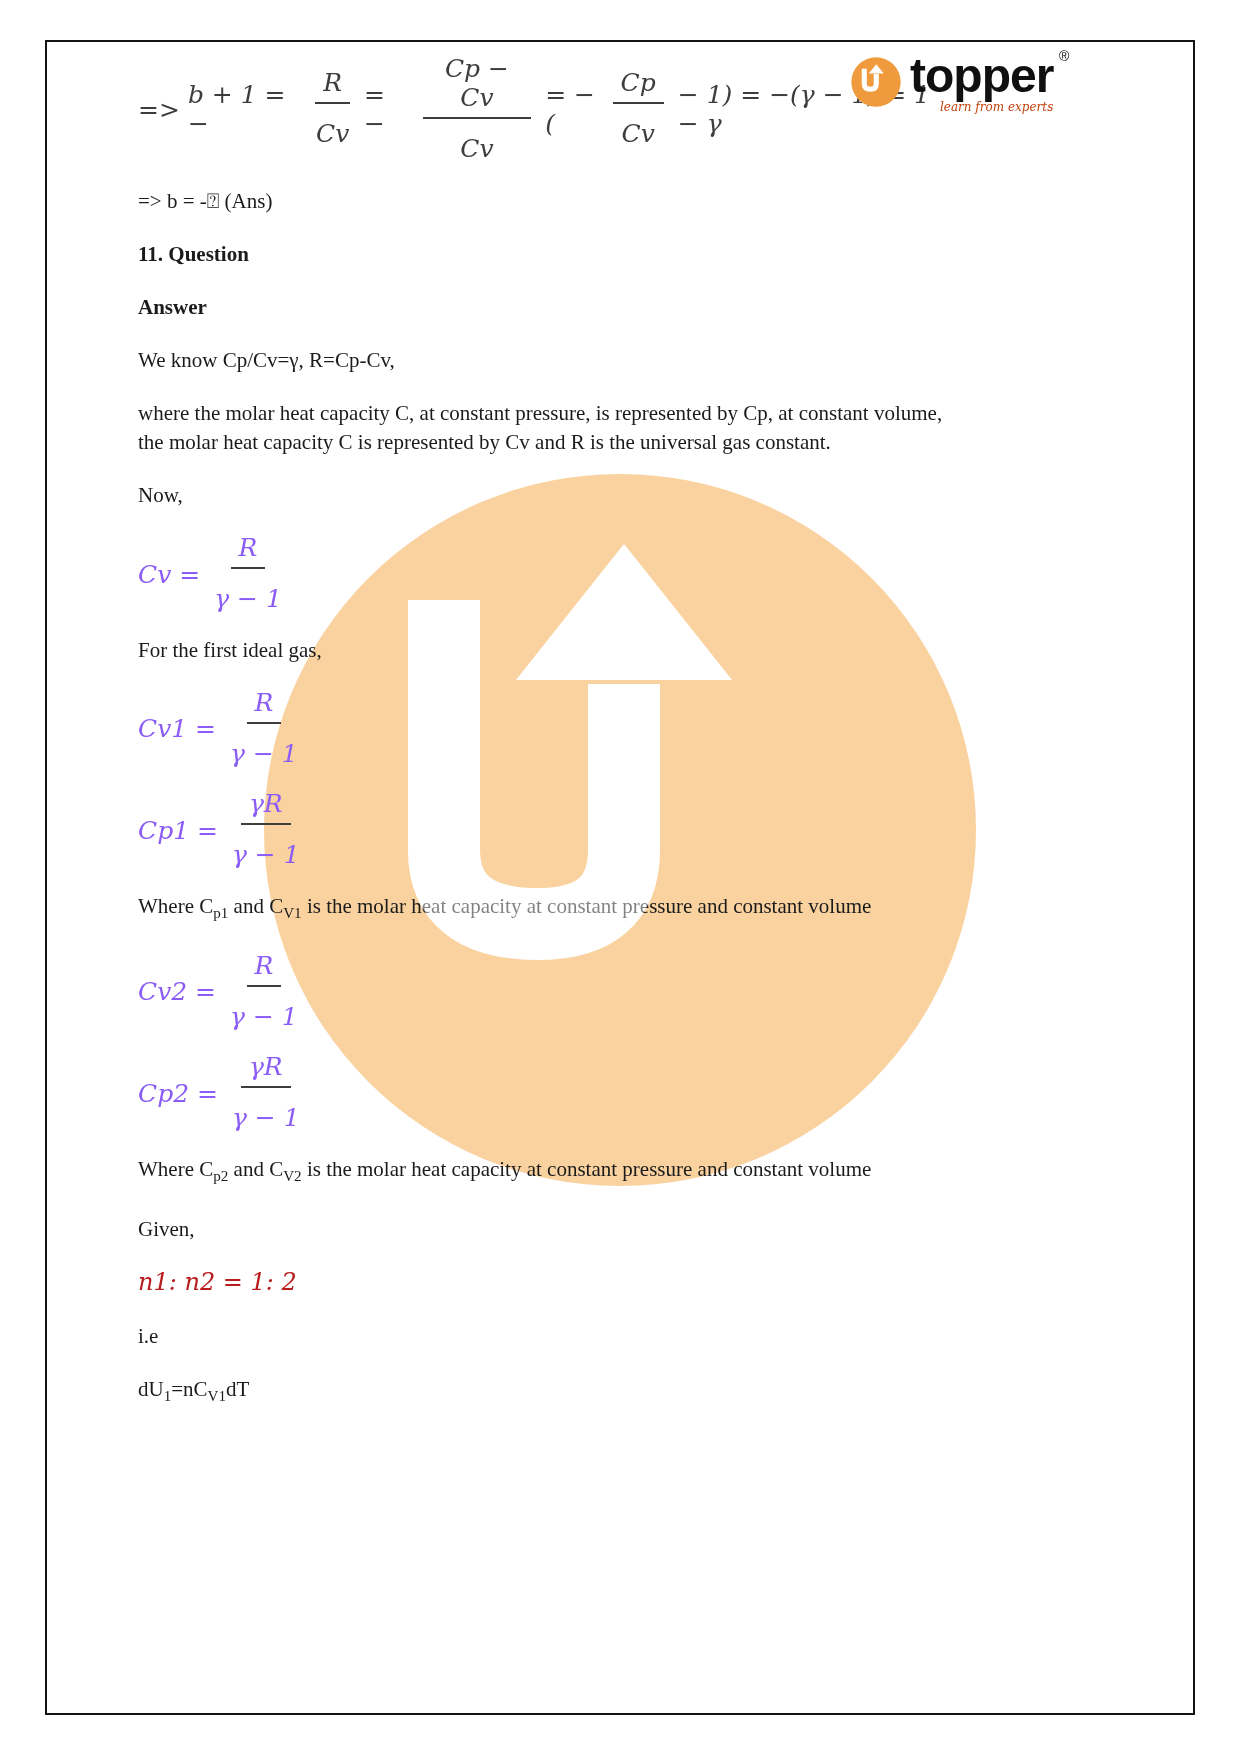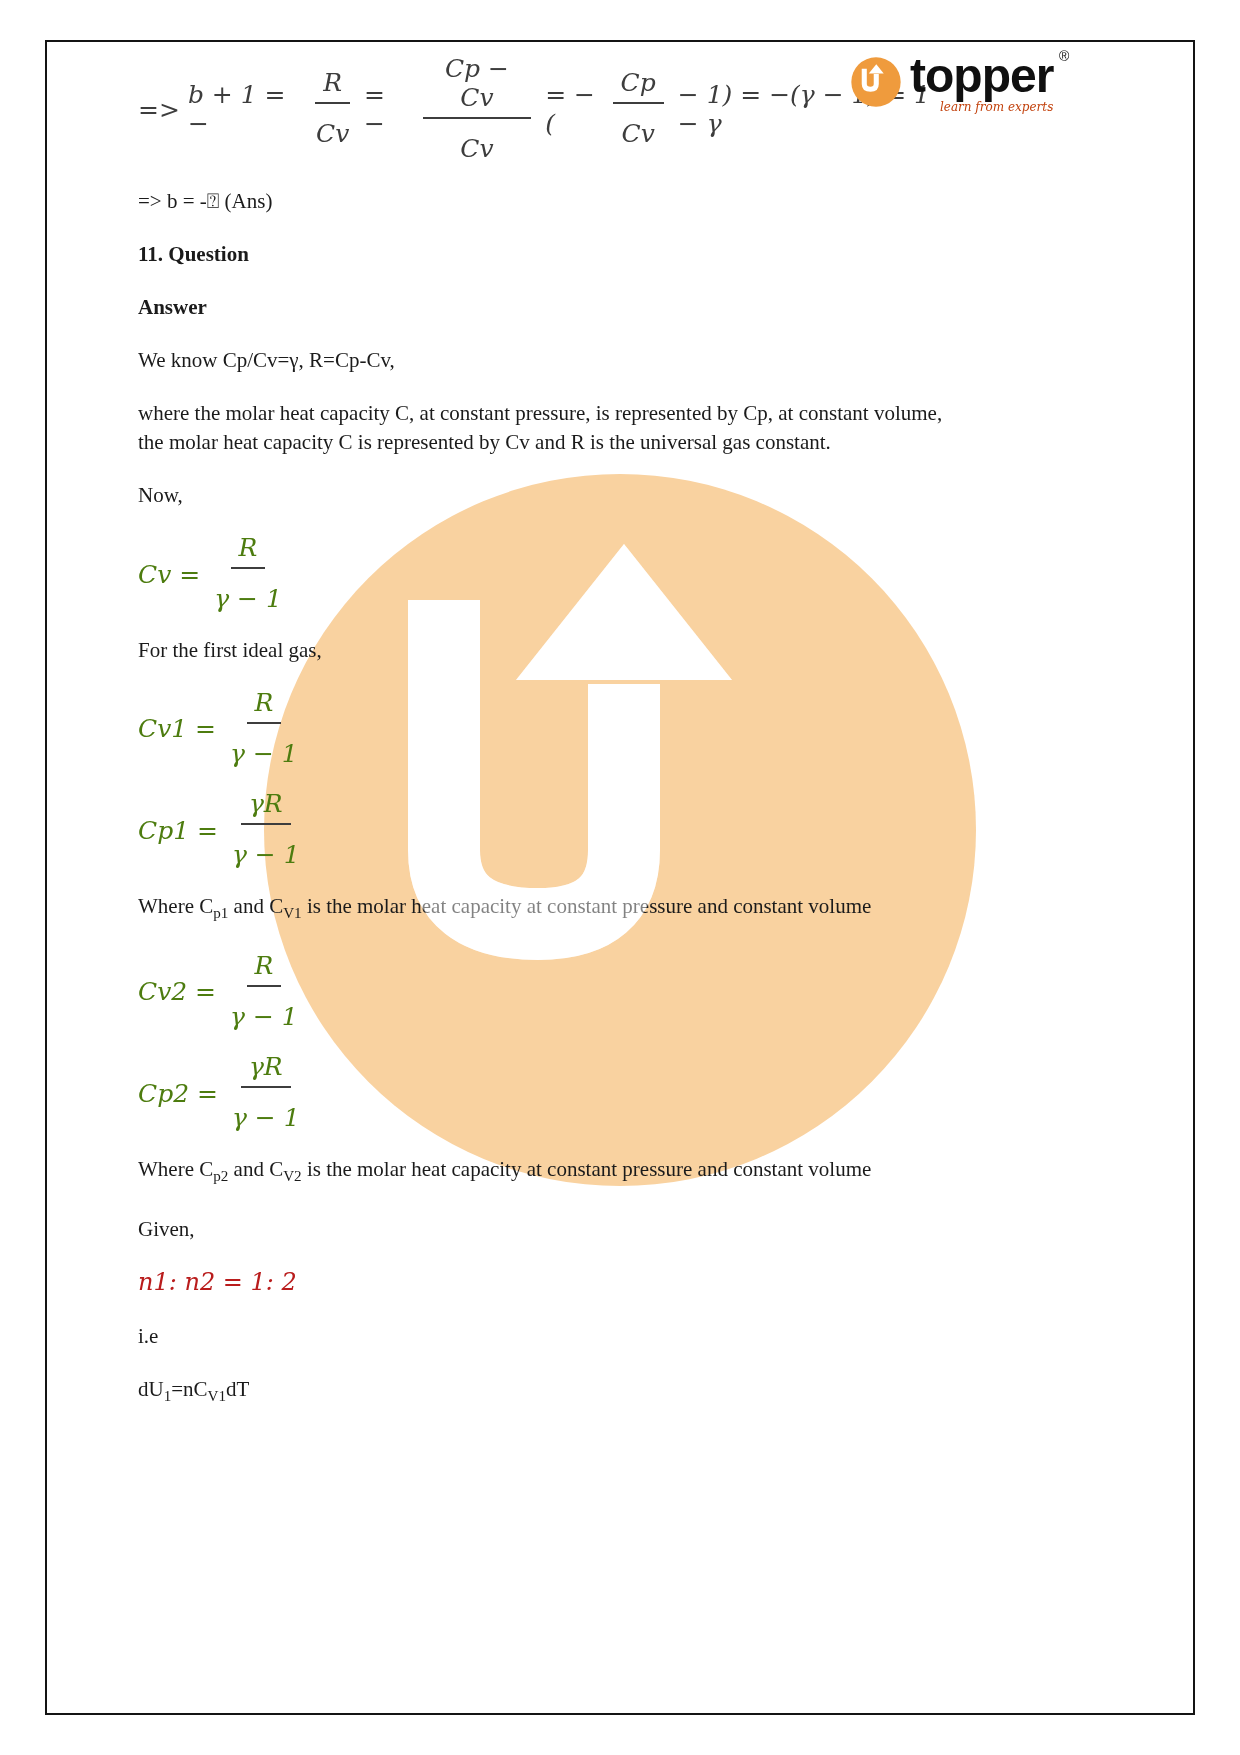--- a/index.html
+++ b/index.html
@@ -53,21 +53,21 @@
   }
   .content h3 {
     margin:0 0 24px 0;
     font-size:21px; line-height:29px; font-weight:bold;
   }
   sub { font-size:0.72em; }
 
   .eq {
     display:flex; align-items:center; gap:8px;
     font-family:"DejaVu Serif", serif;
-    font-style:italic; color:#4d7c0f;
+    font-style:italic; color:#8b5cf6;
     font-size:25px;
     margin:6px 0 22px 0;
   }
   .eq-top { font-size:25px; color:#3d3d3d; margin:0 0 24px 0; flex-wrap:nowrap; }
   .frac {
     display:inline-flex; flex-direction:column; align-items:center;
     margin:0 6px; line-height:1.15;
   }
   .frac .num { display:block; padding:0 8px 4px 8px; border-bottom:2px solid #3d3d3d; text-align:center; }
   .frac .den { display:block; padding-top:16px; text-align:center; }

